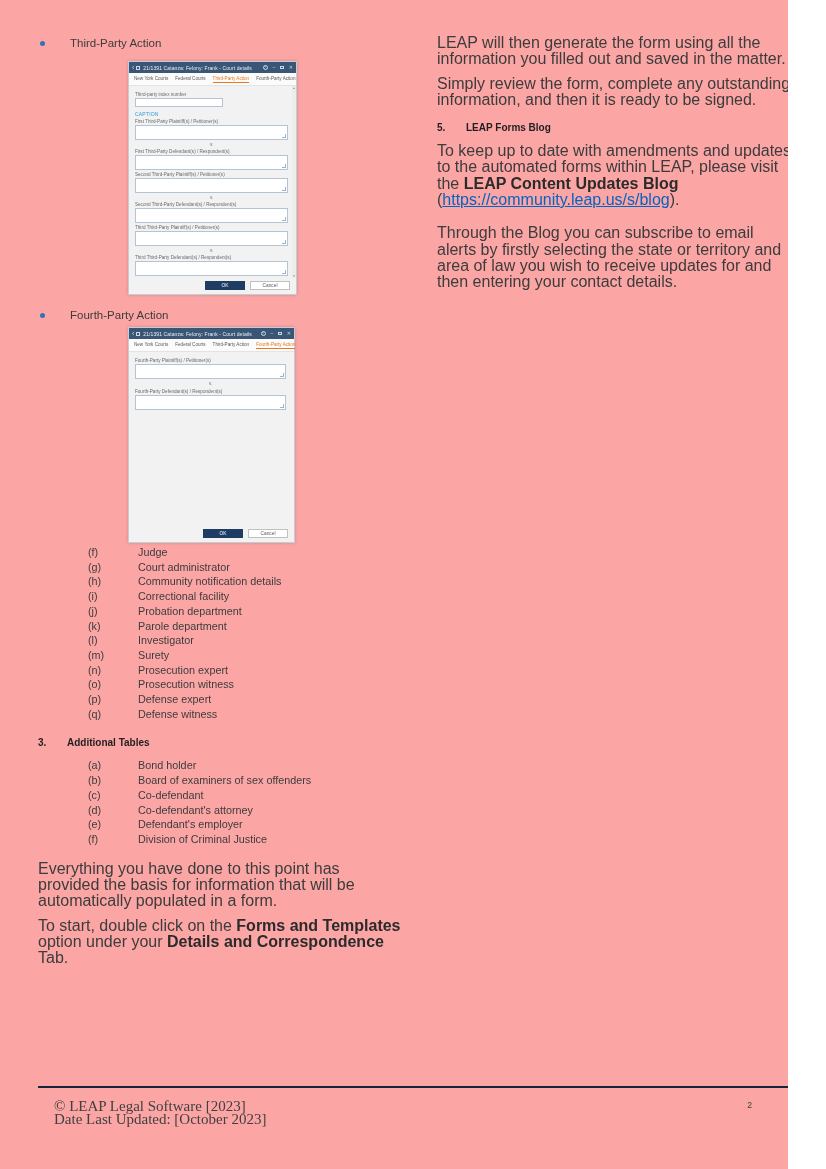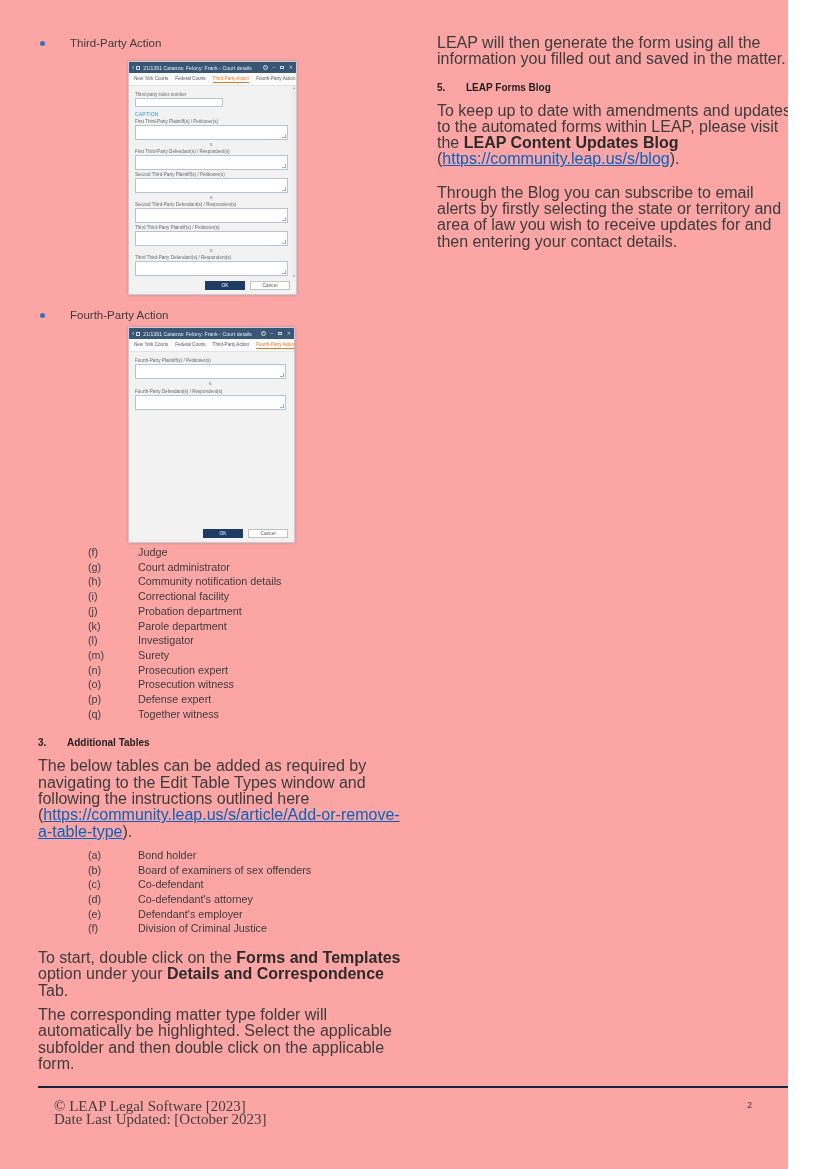--- a/index.html
+++ b/index.html
@@ -239,30 +239,29 @@
           <span>Prosecution witness</span>
         </div>
 
         <div class="alpha-row">
           <span class="al">(p)</span>
           <span>Defense expert</span>
         </div>
 
         <div class="alpha-row">
           <span class="al">(q)</span>
-          <span>Together witness</span>
+          <span>Defense witness</span>
         </div>
       </div>
 
     <div class="gap8"></div>
 
     <div class="sec-head">
       <span class="num">3.</span><span>Additional Tables</span>
     </div>
-    <p class="body"><span>The below tables can be added as required by navigating to the Edit Table Types window and following the instructions outlined here (</span><a class="link" href="#">https://community.leap.us/s/article/Add-or-remove-a-table-type</a><span>).</span></p>
 
     <div class="alpha-list">
 
         <div class="alpha-row">
           <span class="al">(a)</span>
           <span>Bond holder</span>
         </div>
 
         <div class="alpha-row">
           <span class="al">(b)</span>
@@ -285,27 +284,28 @@
         </div>
 
         <div class="alpha-row">
           <span class="al">(f)</span>
           <span>Division of Criminal Justice</span>
         </div>
       </div>
 
     <div class="gap8"></div>
 
+    <p class="body">Everything you have done to this point has provided the basis for information that will be automatically populated in a form.</p>
     <p class="body"><span>To start, double click on the </span><span class="bold">Forms and Templates</span><span> option under your </span><span class="bold">Details and Correspondence</span><span> Tab.</span></p>
-    <p class="body">The corresponding matter type folder will automatically be highlighted. Select the applicable subfolder and then double click on the applicable form.</p>
 
   </div>
 
   <div class="col-right">
     <p class="body">LEAP will then generate the form using all the information you filled out and saved in the matter.</p>
+    <p class="body">Simply review the form, complete any outstanding information, and then it is ready to be signed.</p>
     <div class="gap4"></div>
     <div class="sec-head">
       <span class="num">5.</span><span>LEAP Forms Blog</span>
     </div>
     <p class="body" style="margin-bottom:17px;"><span>To keep up to date with amendments and updates to the automated forms within LEAP, please visit the </span><span class="bold">LEAP Content Updates Blog</span><span> (</span><a class="link" href="#">https://community.leap.us/s/blog</a><span>).</span></p>
     <p class="body">Through the Blog you can subscribe to email alerts by firstly selecting the state or territory and area of law you wish to receive updates for and then entering your contact details.</p>
   </div>
 
   <div class="footer-rule"></div>
   <div class="footer-text">

